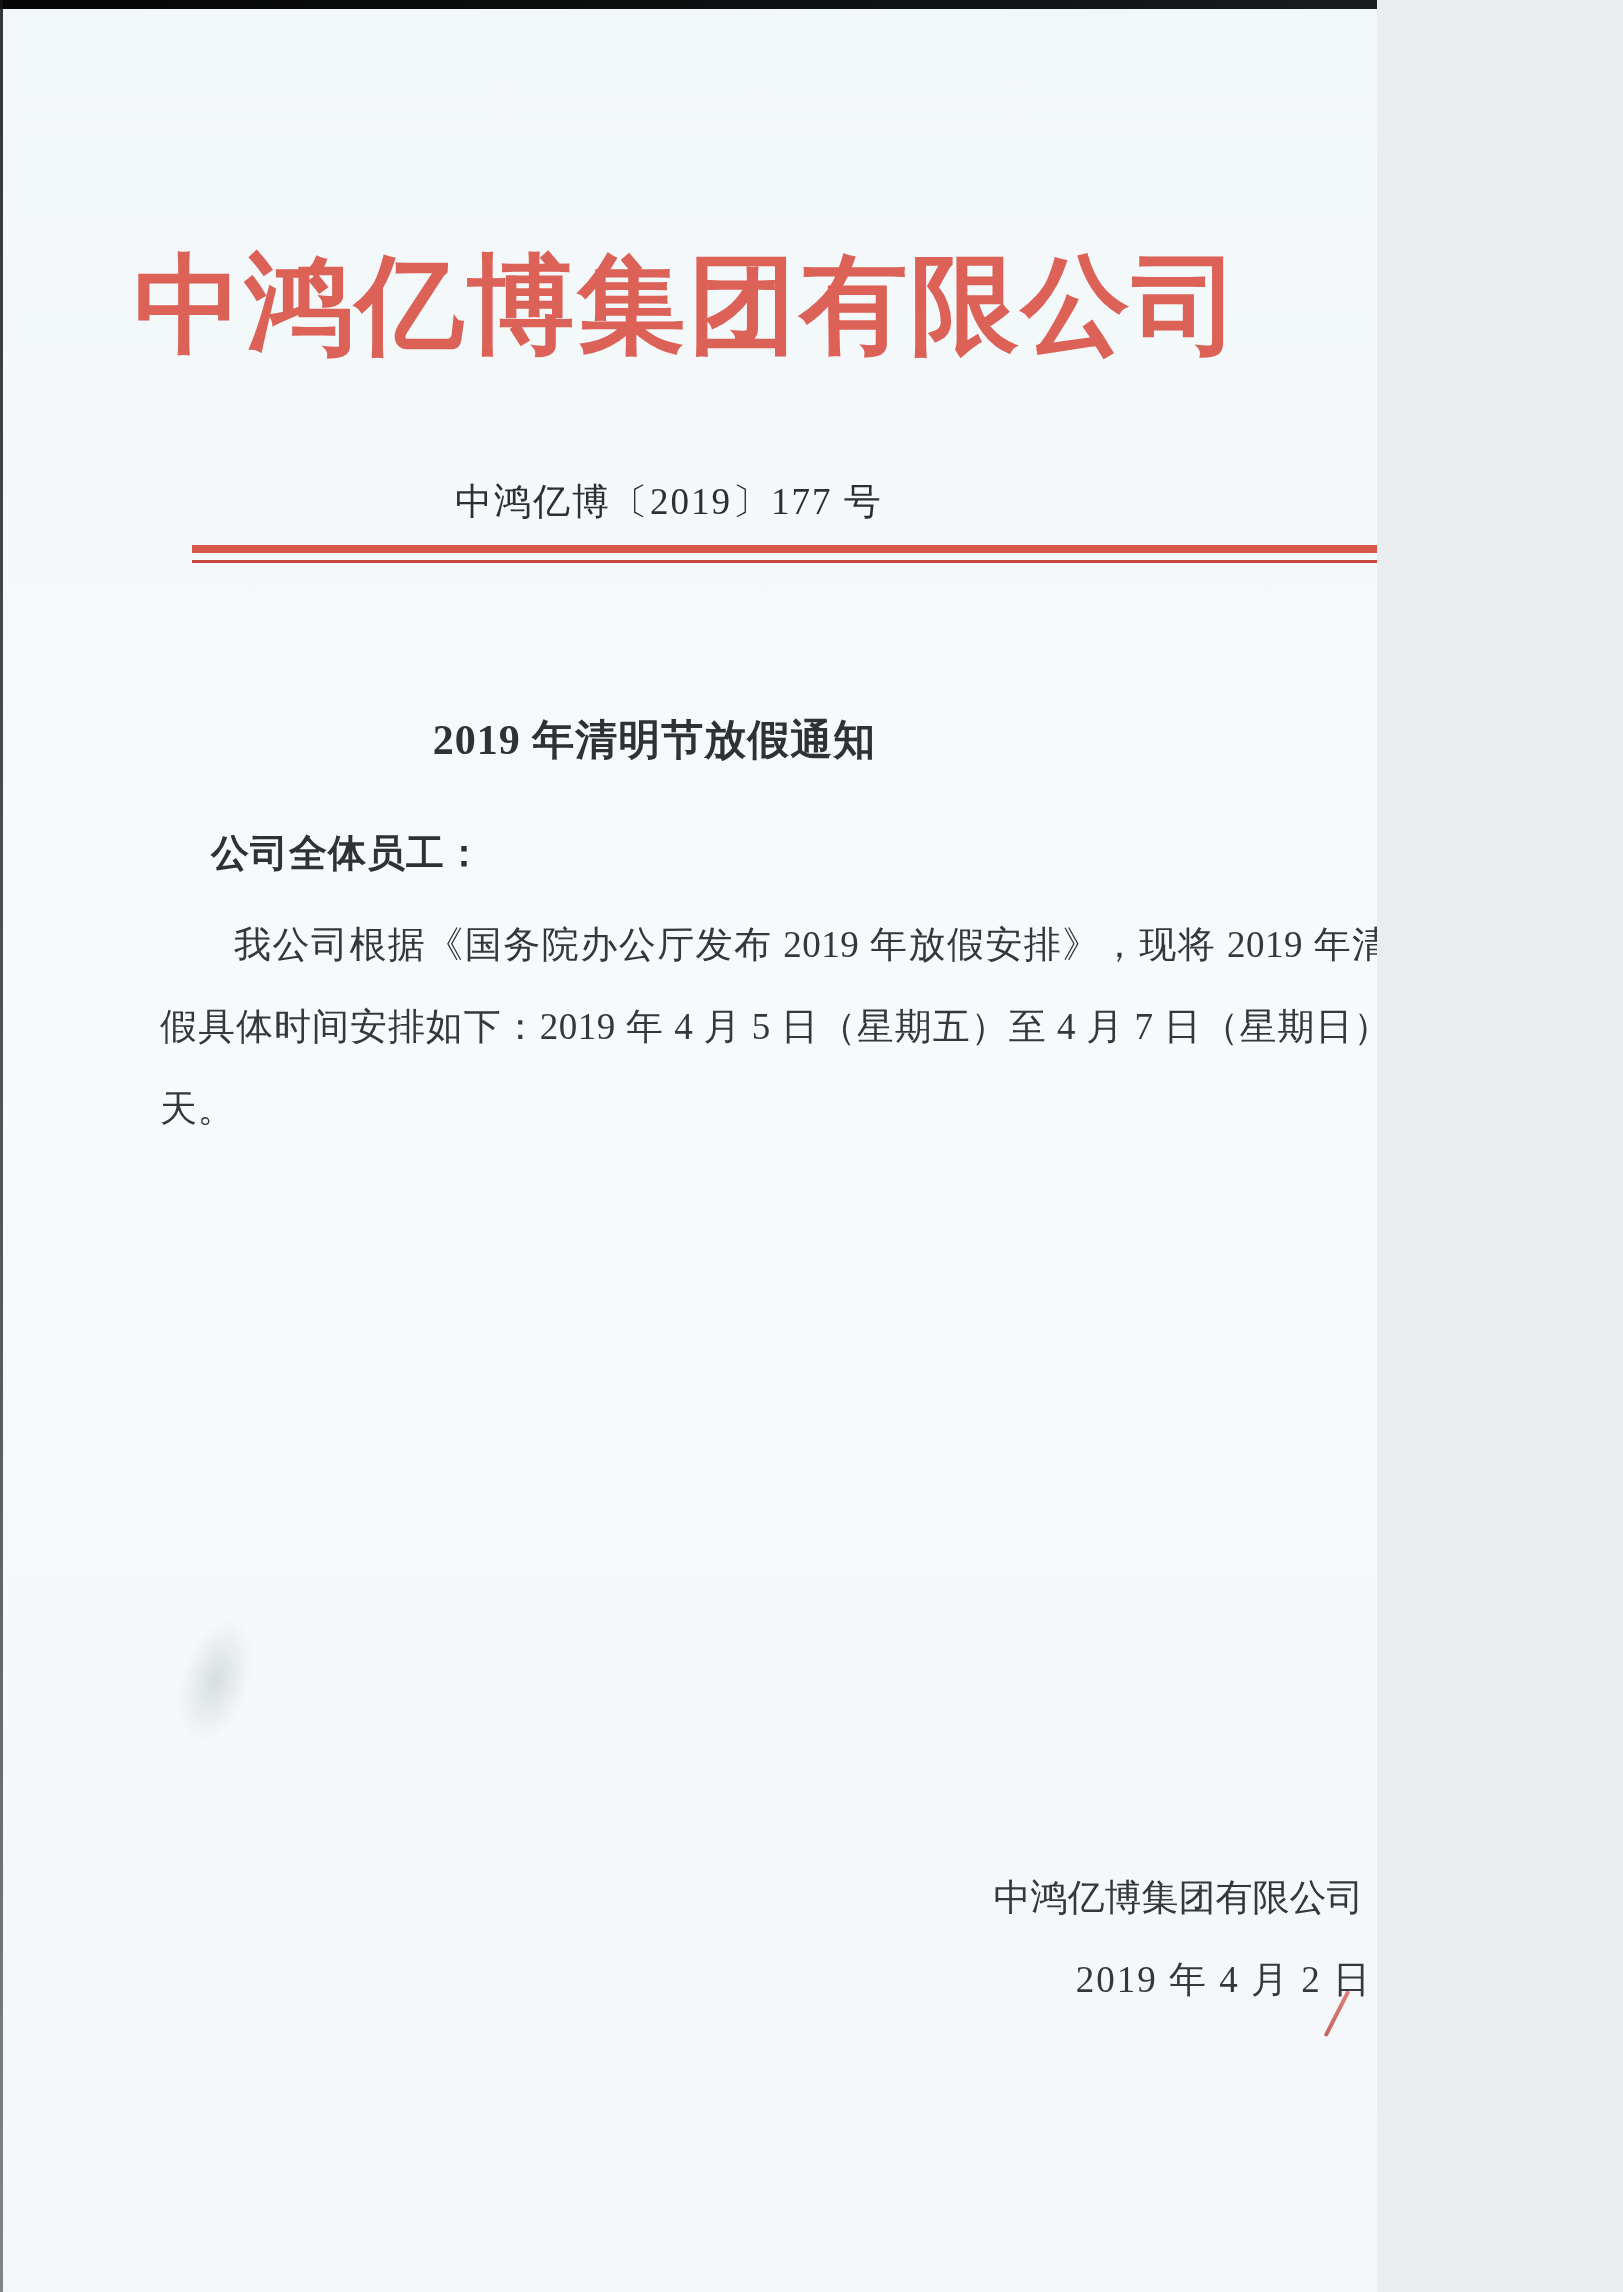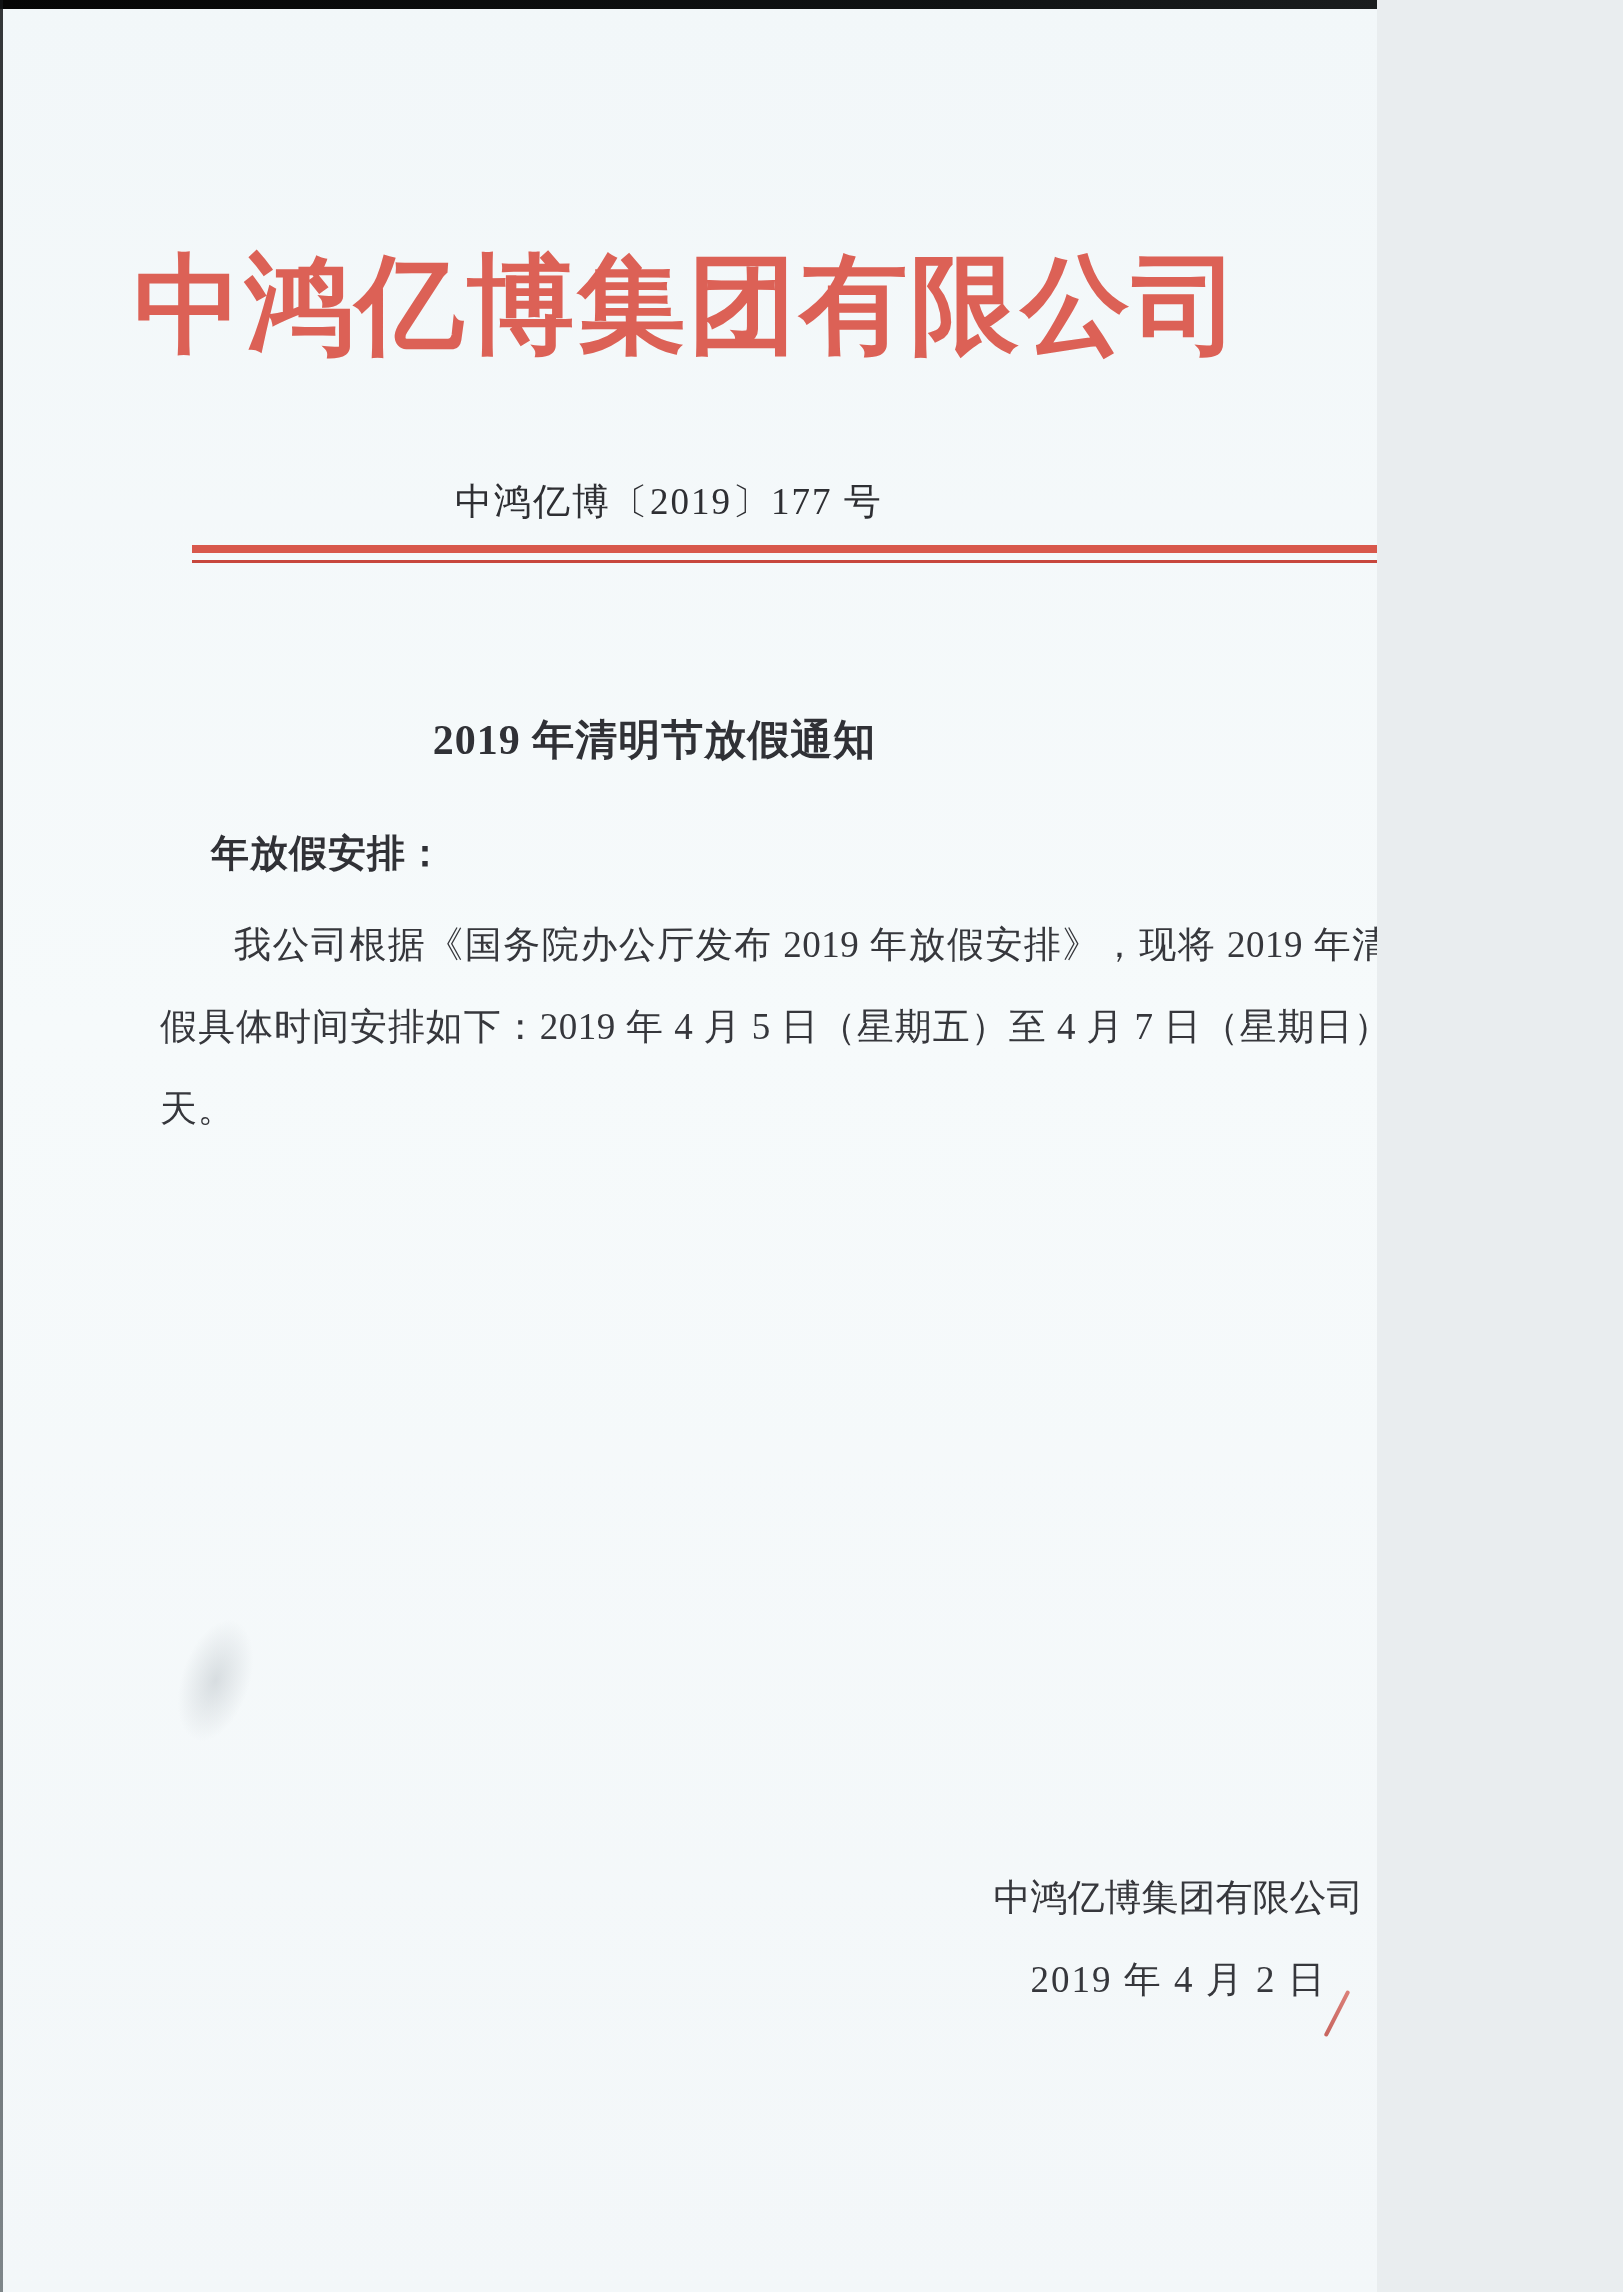--- a/index.html
+++ b/index.html
@@ -105,42 +105,42 @@
   }
   
   .signature {
     position: absolute; top: 1857px; left: 985px;
     width: 387px;
     text-align: center;
     font-size: 37px;
     line-height: 82px;
     color: #36373c;
   }
-  .signature .sig-date { letter-spacing: 2px; }
+  .signature .sig-date { letter-spacing: 2px; text-align: right; }
 </style>
 </head>
 <body>
 
 <div class="page">
 
   <div class="edge-top"></div>
   <div class="edge-left"></div>
   <div class="smudge"></div>
   <div class="pen-mark"></div>
 
   <h1 class="company-name">中鸿亿博集团有限公司</h1>
 
   <div class="doc-number">中鸿亿博〔2019〕177 号</div>
 
   <div class="rule-thick"></div>
   <div class="rule-thin"></div>
 
   <h2 class="notice-title">2019 年清明节放假通知</h2>
 
-  <div class="salutation">年放假安排：</div>
+  <div class="salutation">公司全体员工：</div>
 
   <div class="body-text">
     <p>我公司根据《国务院办公厅发布 2019 年放假安排》，现将 2019 年清明节放假具体时间安排如下：2019 年 4 月 5 日（星期五）至 4 月 7 日（星期日）放假三天。</p>
   </div>
 
   <div class="signature">
     <div class="sig-company">中鸿亿博集团有限公司</div>
     <div class="sig-date">2019 年 4 月 2 日</div>
   </div>
 

